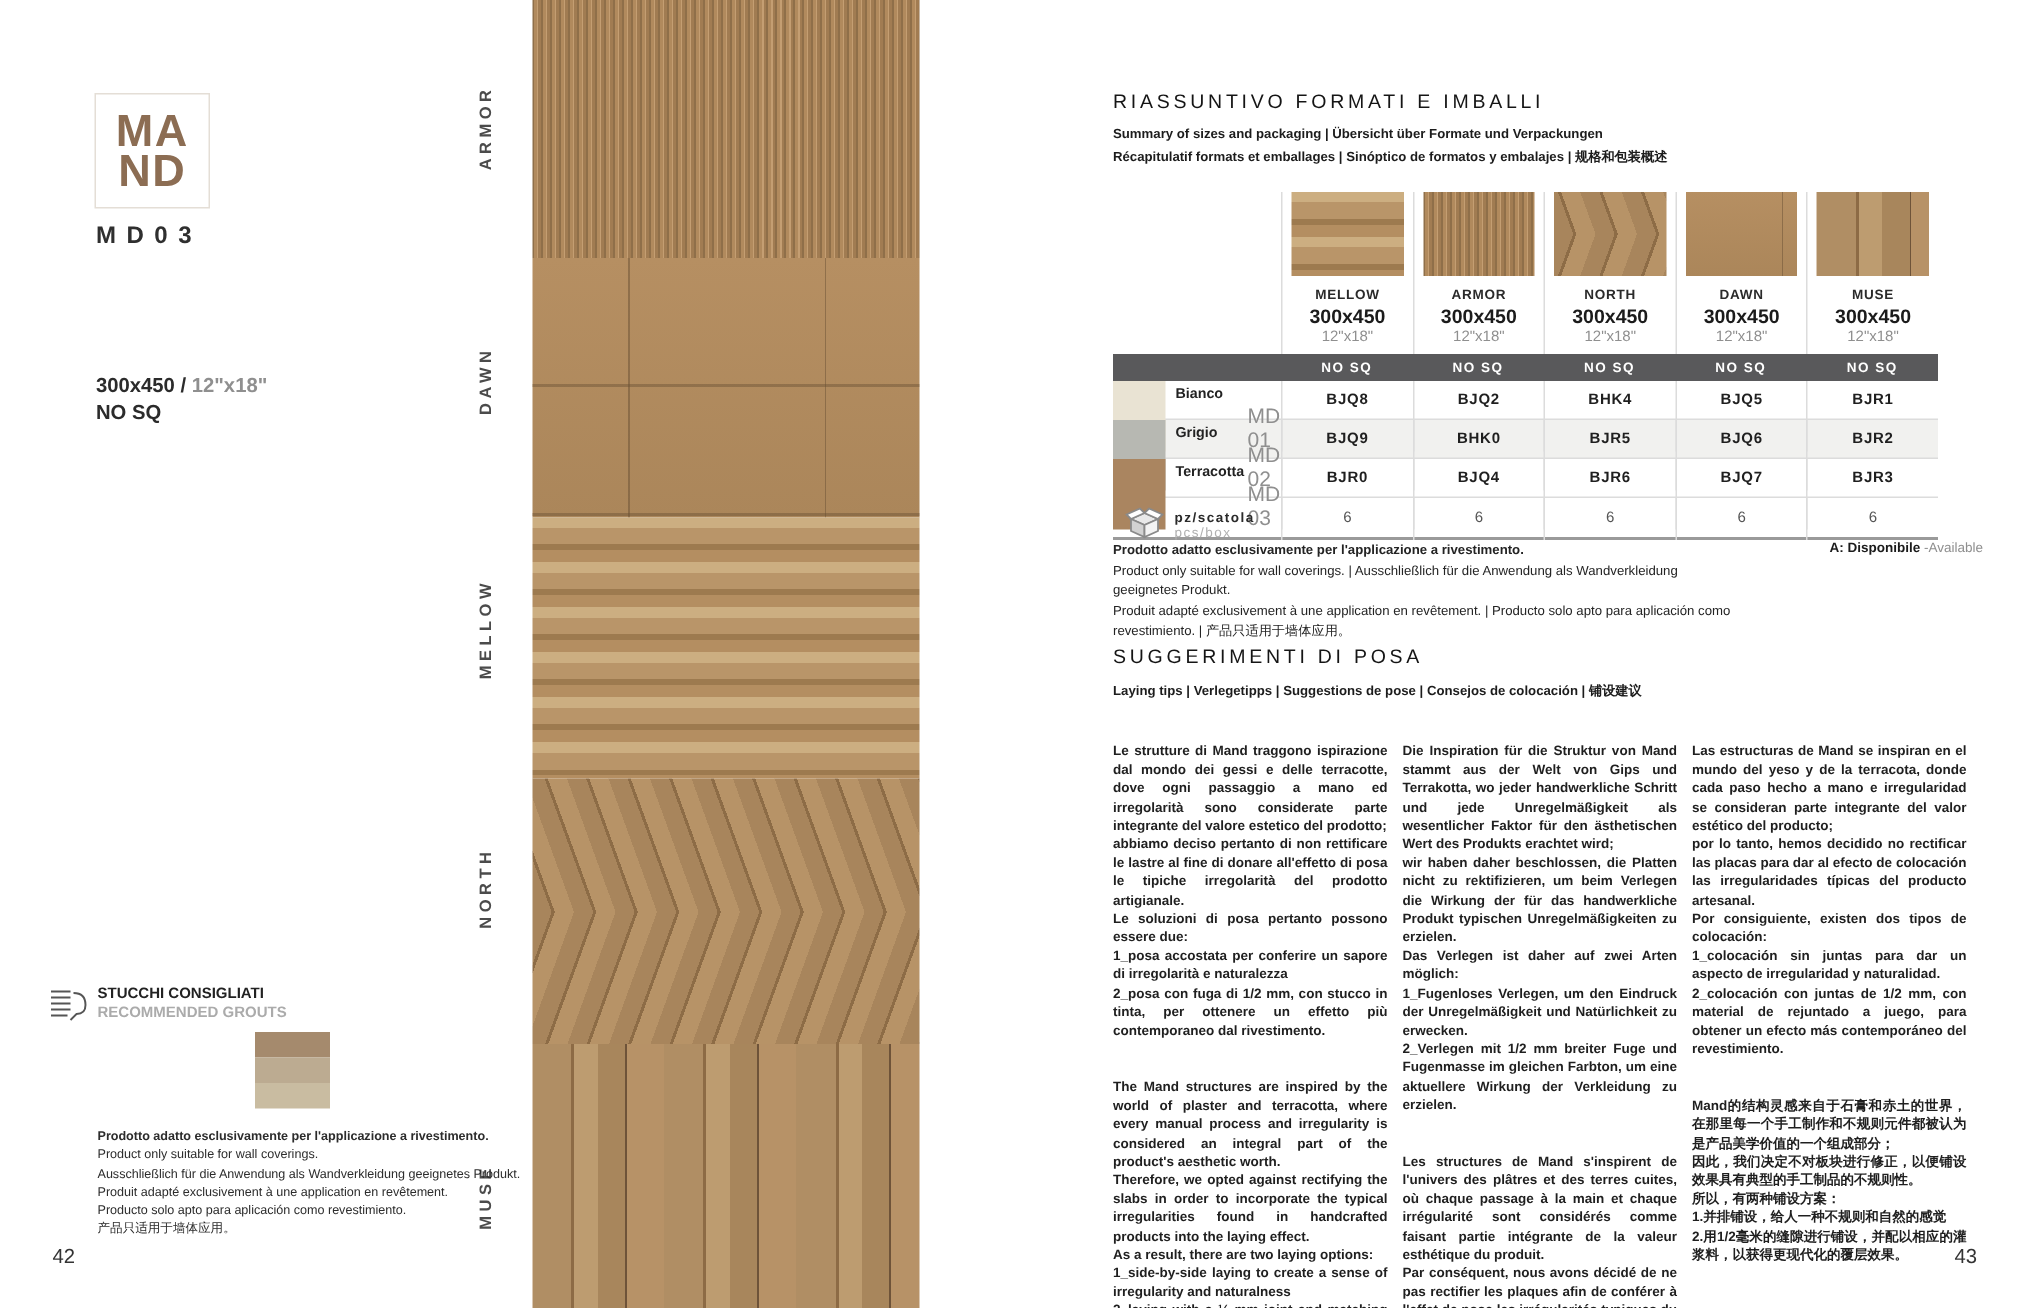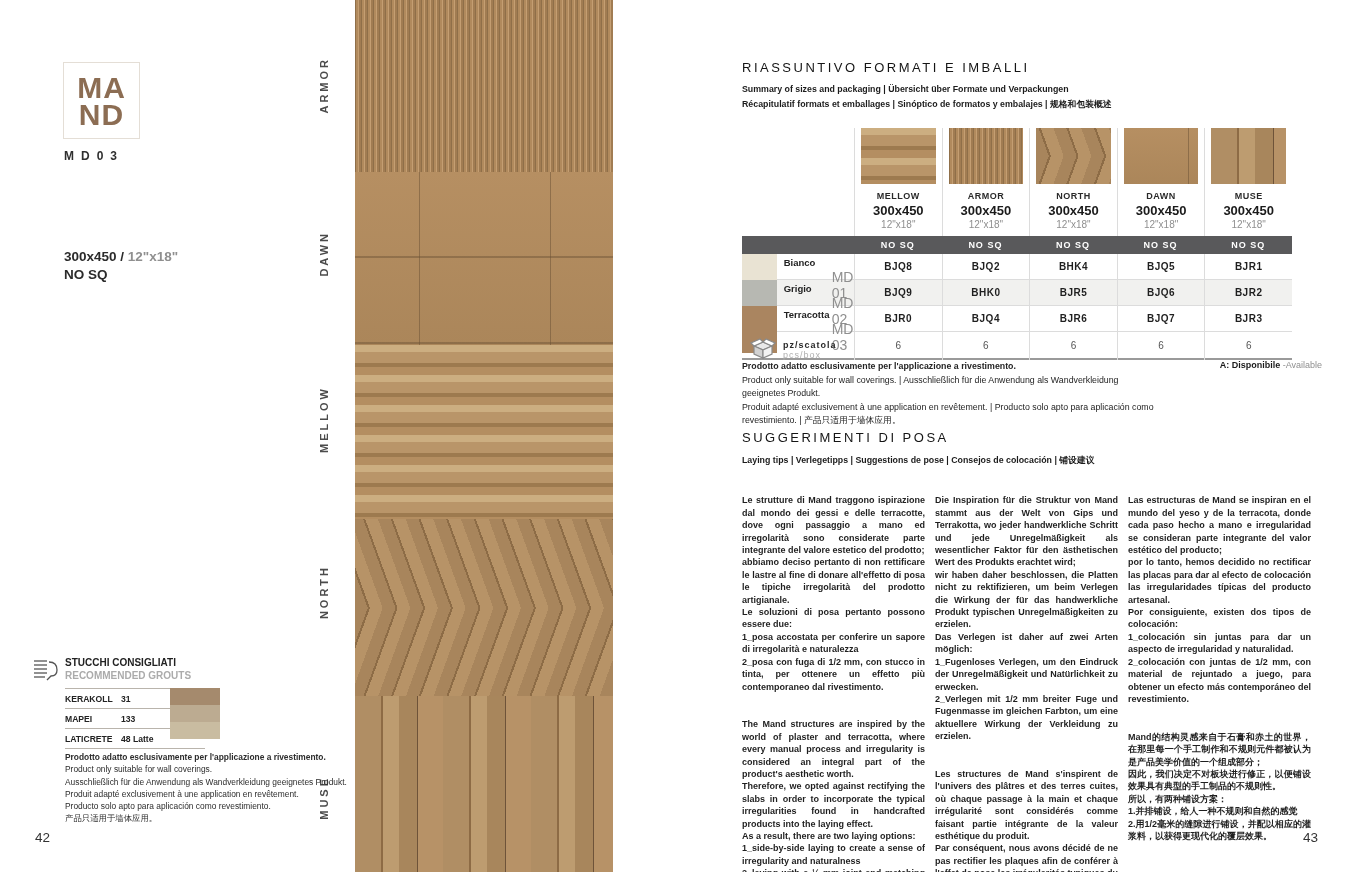--- a/index.html
+++ b/index.html
@@ -3,21 +3,21 @@
 <meta charset="utf-8">
 <style>
   * { margin:0; padding:0; box-sizing:border-box; }
   body { background:#ffffff; font-family:"Liberation Sans", sans-serif; color:#1c1c1c; }
   .spread { position:relative; width:1356px; height:872px; background:#fff; overflow:hidden; }
 
   
   .logo-box { position:absolute; left:63px; top:62px; width:77px; height:77px; border:1px solid #e4ded6;
               display:flex; align-items:center; justify-content:center; background:#fff; }
   .logo-text { font-weight:bold; font-size:30px; line-height:27px; letter-spacing:1px; color:#8c6d53; text-align:center; }
-  .product-code { position:absolute; left:64px; top:149px; font-size:12px; font-weight:bold; letter-spacing:7px; color:#2f2f2f; }
+  .product-code { position:absolute; left:64px; top:149px; font-size:16px; font-weight:bold; letter-spacing:7px; color:#2f2f2f; }
   .size-line { position:absolute; left:64px; top:249px; font-size:13.5px; font-weight:bold; color:#2b2b2b; }
   .size-line .in { color:#8f8f8f; font-weight:bold; }
   .nosq-line { position:absolute; left:64px; top:267px; font-size:13.5px; font-weight:bold; color:#2b2b2b; }
 
   .vlabel { position:absolute; writing-mode:vertical-rl; transform:rotate(180deg);
             font-size:11px; font-weight:bold; letter-spacing:3px; color:#4b4b4b; left:318px; }
 
   .strip { position:absolute; left:355px; top:0; width:258px; height:872px; }
   .strip > div { width:100%; }
 
@@ -126,34 +126,20 @@
       <line x1="1" y1="7" x2="14" y2="7"></line>
       <line x1="1" y1="11" x2="14" y2="11"></line>
       <line x1="1" y1="15" x2="14" y2="15"></line>
       <line x1="1" y1="19" x2="12" y2="19"></line>
       <path d="M16 4 q8 0 8 8 q0 6 -6 6 l-4 4"></path>
     </g>
   </svg>
   <div class="grout-title1">STUCCHI CONSIGLIATI</div>
   <div class="grout-title2">RECOMMENDED GROUTS</div>
 
-  <div class="grout-table">
-    <div class="grout-row">
-      <span class="grout-brand">KERAKOLL</span>
-      <span>31</span>
-    </div>
-    <div class="grout-row">
-      <span class="grout-brand">MAPEI</span>
-      <span>133</span>
-    </div>
-    <div class="grout-row">
-      <span class="grout-brand">LATICRETE</span>
-      <span>48 Latte</span>
-    </div>
-  </div>
   <div class="grout-swatches">
     <div style="background: rgb(165, 138, 109);"></div>
     <div style="background: rgb(188, 171, 145);"></div>
     <div style="background: rgb(201, 188, 161);"></div>
   </div>
 
   <div class="footnotes">
     <div>Prodotto adatto esclusivamente per l'applicazione a rivestimento.</div>
     <div>Product only suitable for wall coverings.</div>
     <div>Ausschließlich für die Anwendung als Wandverkleidung geeignetes Produkt.</div>

